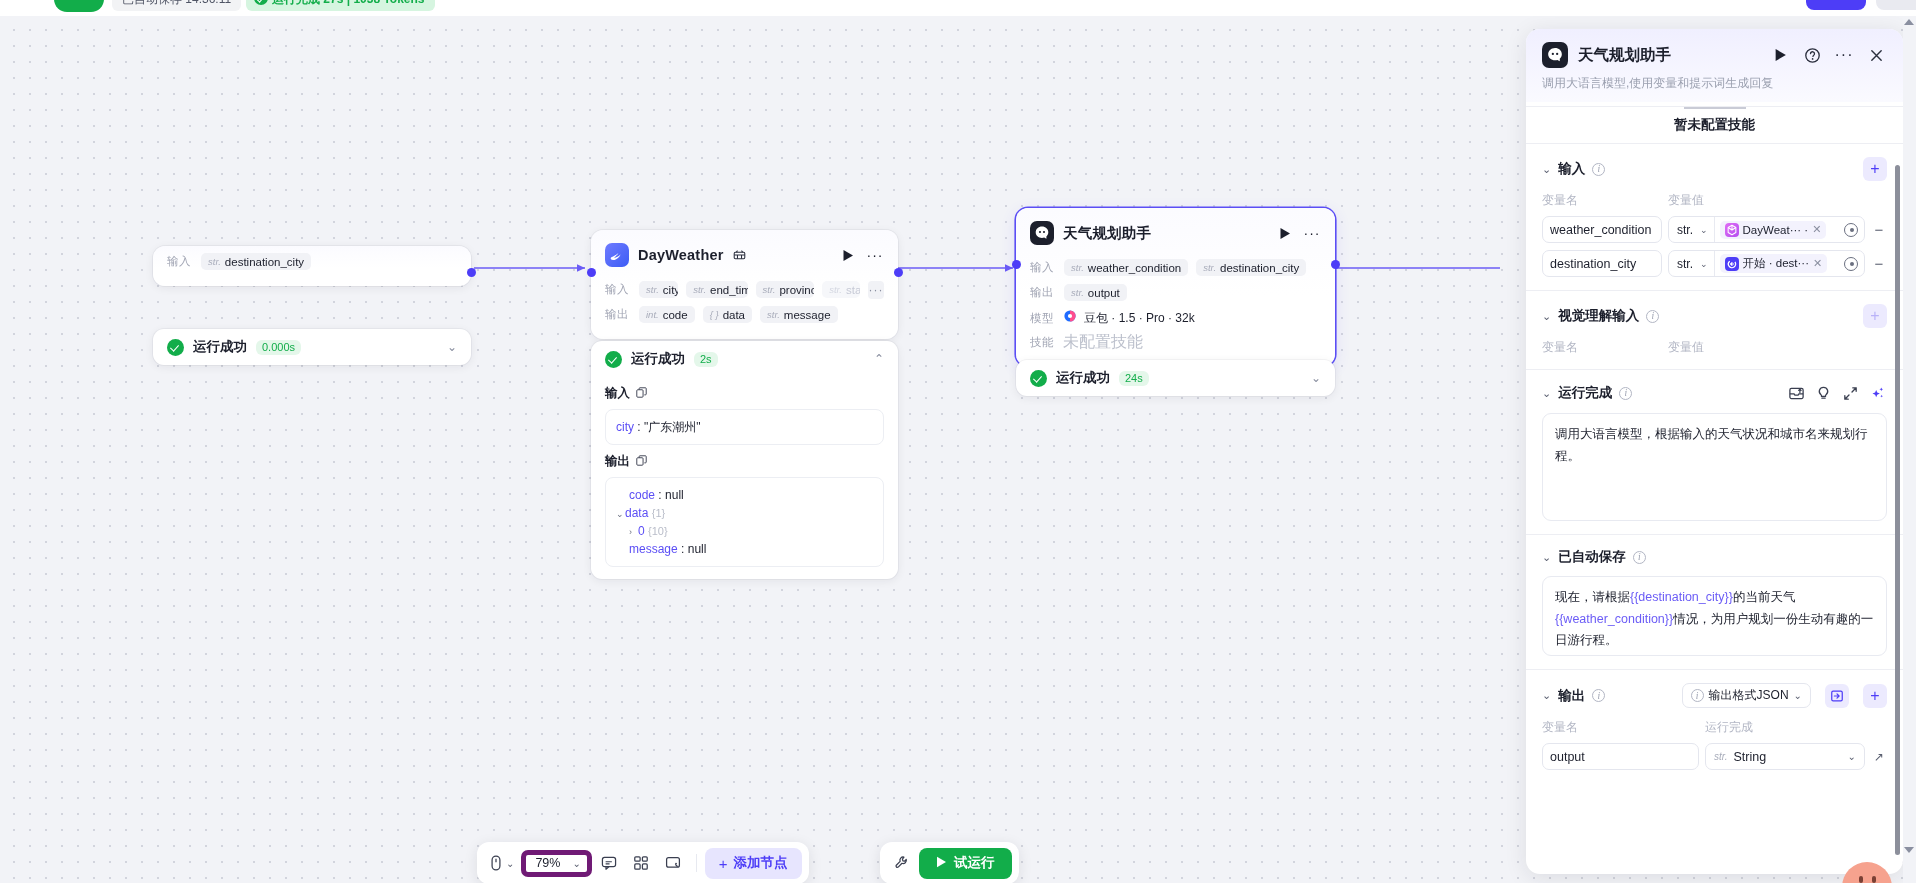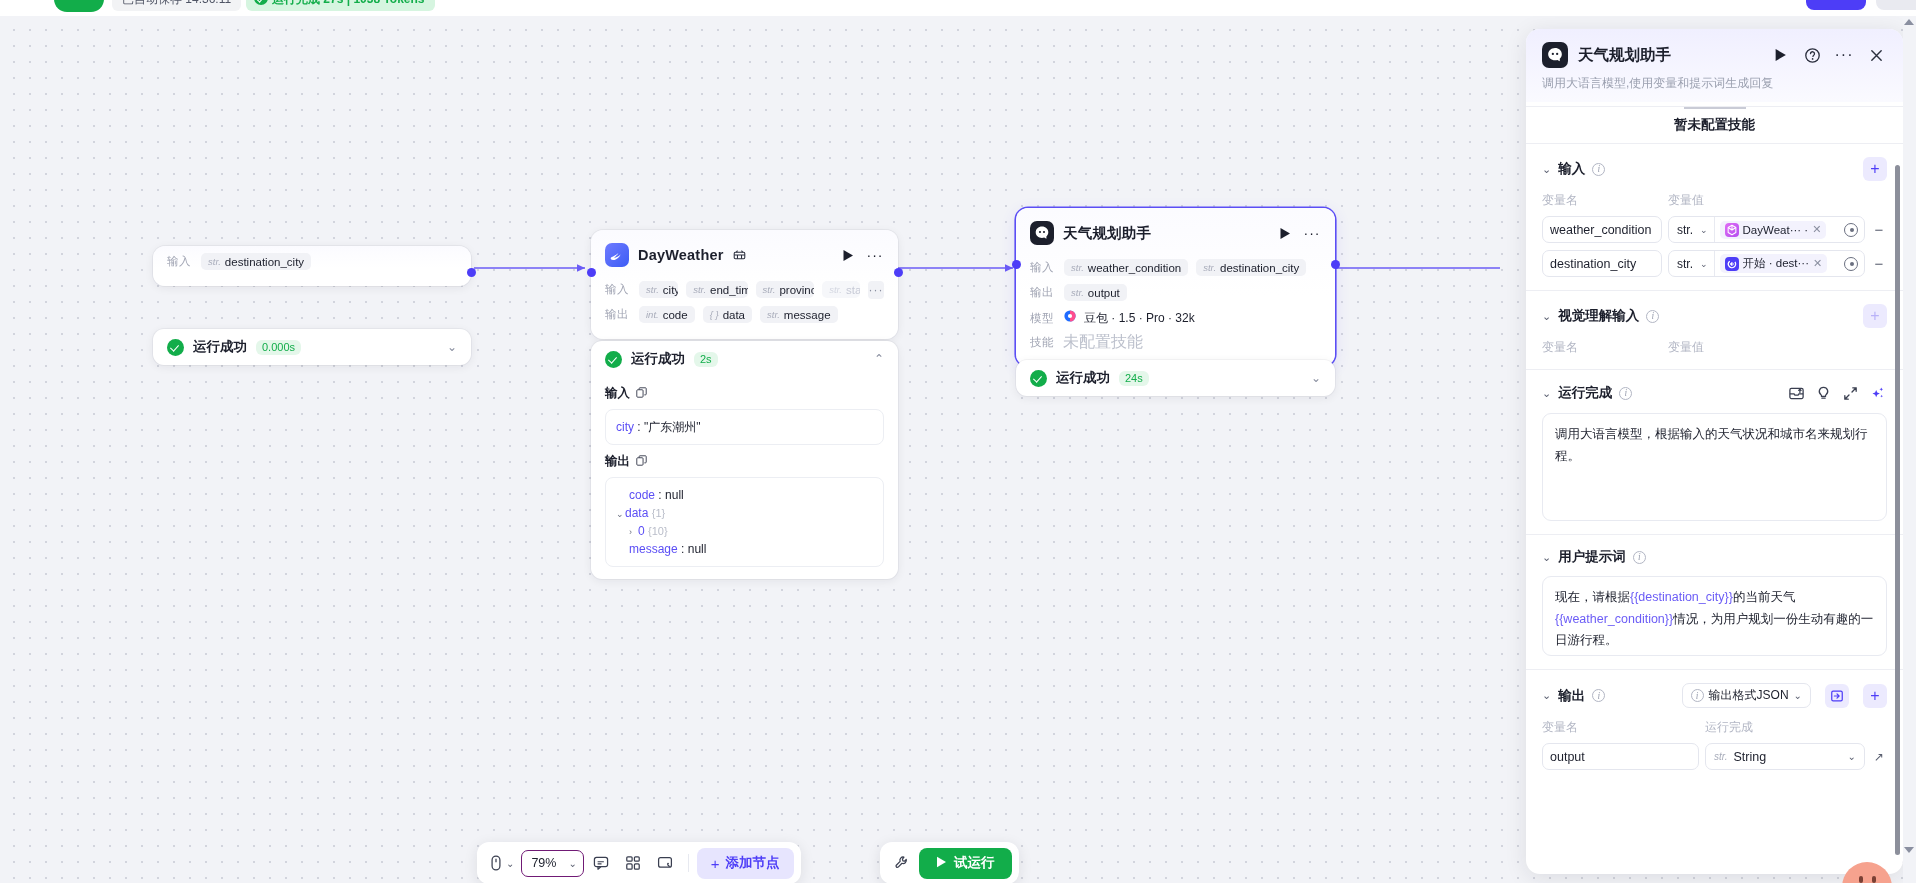--- a/index.html
+++ b/index.html
@@ -122,21 +122,21 @@
   .jline { white-space: nowrap; }
   .jcaret { color: #6b7080; font-size: 9px; display: inline-block; width: 9px; }
 
   
   .tb-group {
     position: absolute; background: #fff; border-radius: 12px; height: 42px;
     box-shadow: 0 3px 14px rgba(28,31,44,.10); display: flex; align-items: center; padding: 0 7px; gap: 2px;
   }
   .tb-item { height: 30px; min-width: 30px; border-radius: 7px; display: flex; align-items: center;
              justify-content: center; color: #3a3f50; gap: 3px; padding: 0 5px; }
-  .zoom-box { border: 1px solid #701a75; border-radius: 7px; height: 27px; display: flex; align-items: center;
+  .zoom-box { border: 5px solid #701a75; border-radius: 7px; height: 27px; display: flex; align-items: center;
               padding: 0 6px 0 9px; gap: 12px; }
   .zoom-val { font-size: 12.5px; color: #1c1f2c; }
   .tb-div { width: 1px; height: 18px; background: #e7e9f0; margin: 0 6px; }
   .add-node { background: #e7e5fe; border-radius: 8px; height: 31px; display: flex; align-items: center;
               gap: 6px; padding: 0 14px; color: #4d3df7; font-size: 13.5px; font-weight: bold; }
   .run-btn { background: #12ad4a; border-radius: 8px; height: 31px; display: flex; align-items: center;
              gap: 7px; padding: 0 17px; color: #fff; font-size: 13.5px; font-weight: bold; }
 
   
   #rpanel {
@@ -663,21 +663,21 @@
             <path d="M13.4 10.4l.4 1.05 1.05.4-1.05.4-.4 1.05-.4-1.05-1.05-.4 1.05-.4z" fill="#4d3df7"></path>
           </svg>
         </span>
       </div>
       <div class="ta sys">调用大语言模型，根据输入的天气状况和城市名来规划行程。</div>
     </div>
 
     <div class="sec">
       <div class="sec-head">
         <span class="sec-caret">⌄</span>
-        <span class="sec-title">用户提示词</span>
+        <span class="sec-title">已自动保存</span>
         <span class="info-i">i</span>
       </div>
       <div class="ta usr">
         <span>现在，请根据</span><span class="tplvar">{{destination_city}}</span><span>的当前天气</span><span class="tplvar">{{weather_condition}}</span><span>情况，为用户规划一份生动有趣的一日游行程。</span>
       </div>
     </div>
 
     <div class="sec" style="border-bottom:none;">
       <div class="sec-head">
         <span class="sec-caret">⌄</span>

